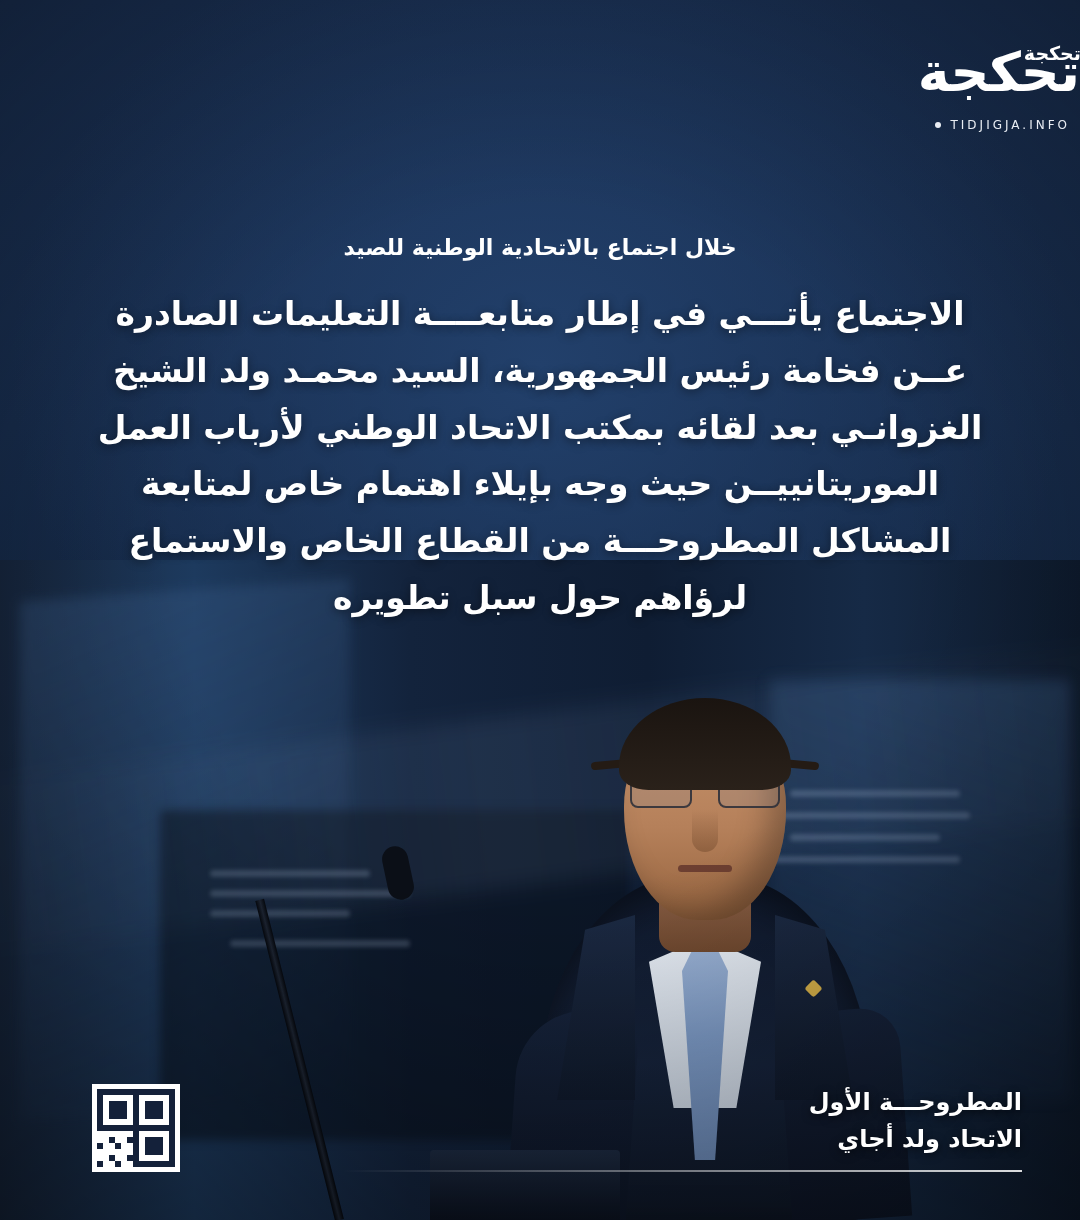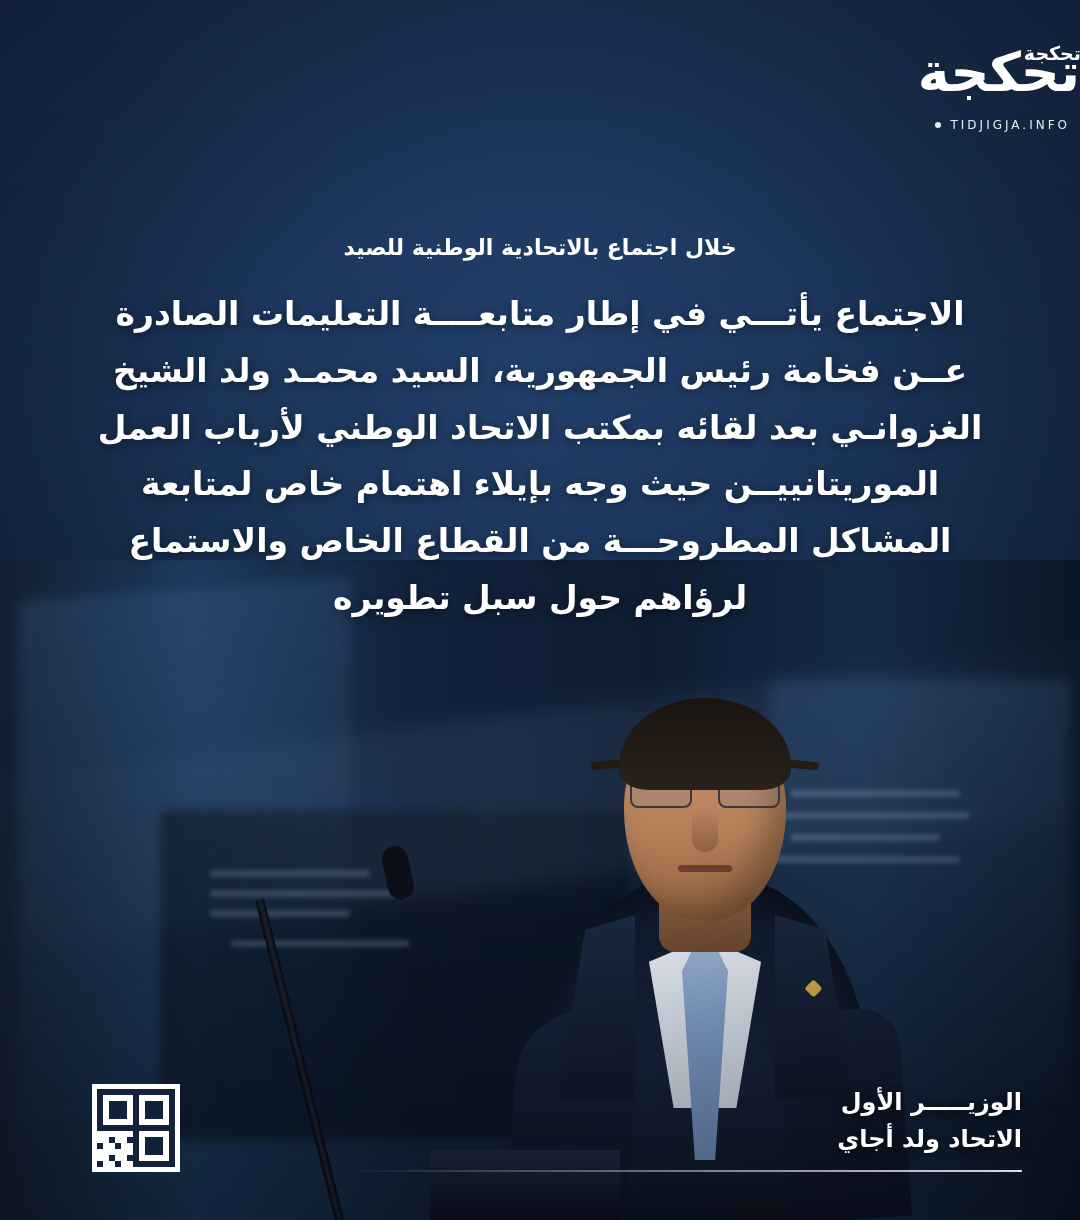--- a/index.html
+++ b/index.html
@@ -466,21 +466,21 @@
       <span class="logo-sub">TIDJIGJA.INFO</span>
     </div>
   </div>
 
   <div class="content">
     <p class="kicker">خلال اجتماع بالاتحادية الوطنية للصيد</p>
     <p class="headline">الاجتماع يأتـــي في إطار متابعــــة التعليمات الصادرة عــن فخامة رئيس الجمهورية، السيد محمـد ولد الشيخ الغزوانـي بعد لقائه بمكتب الاتحاد الوطني لأرباب العمل الموريتانييــن حيث وجه بإيلاء اهتمام خاص لمتابعة المشاكل المطروحـــة من القطاع الخاص والاستماع لرؤاهم حول سبل تطويره</p>
   </div>
 
   <div class="caption">
-    <div class="line1">الوزيـــــر الأول</div>
+    <div class="line1">المطروحـــة الأول</div>
     <div class="line2">الاتحاد ولد أجاي</div>
   </div>
   <div class="divider"></div>
 
   <div class="qr">
     <div class="qr-grid" id="qrGrid">
         <i class="on"></i>
         <i class="on"></i>
         <i class="on"></i>
         <i class="on"></i>

